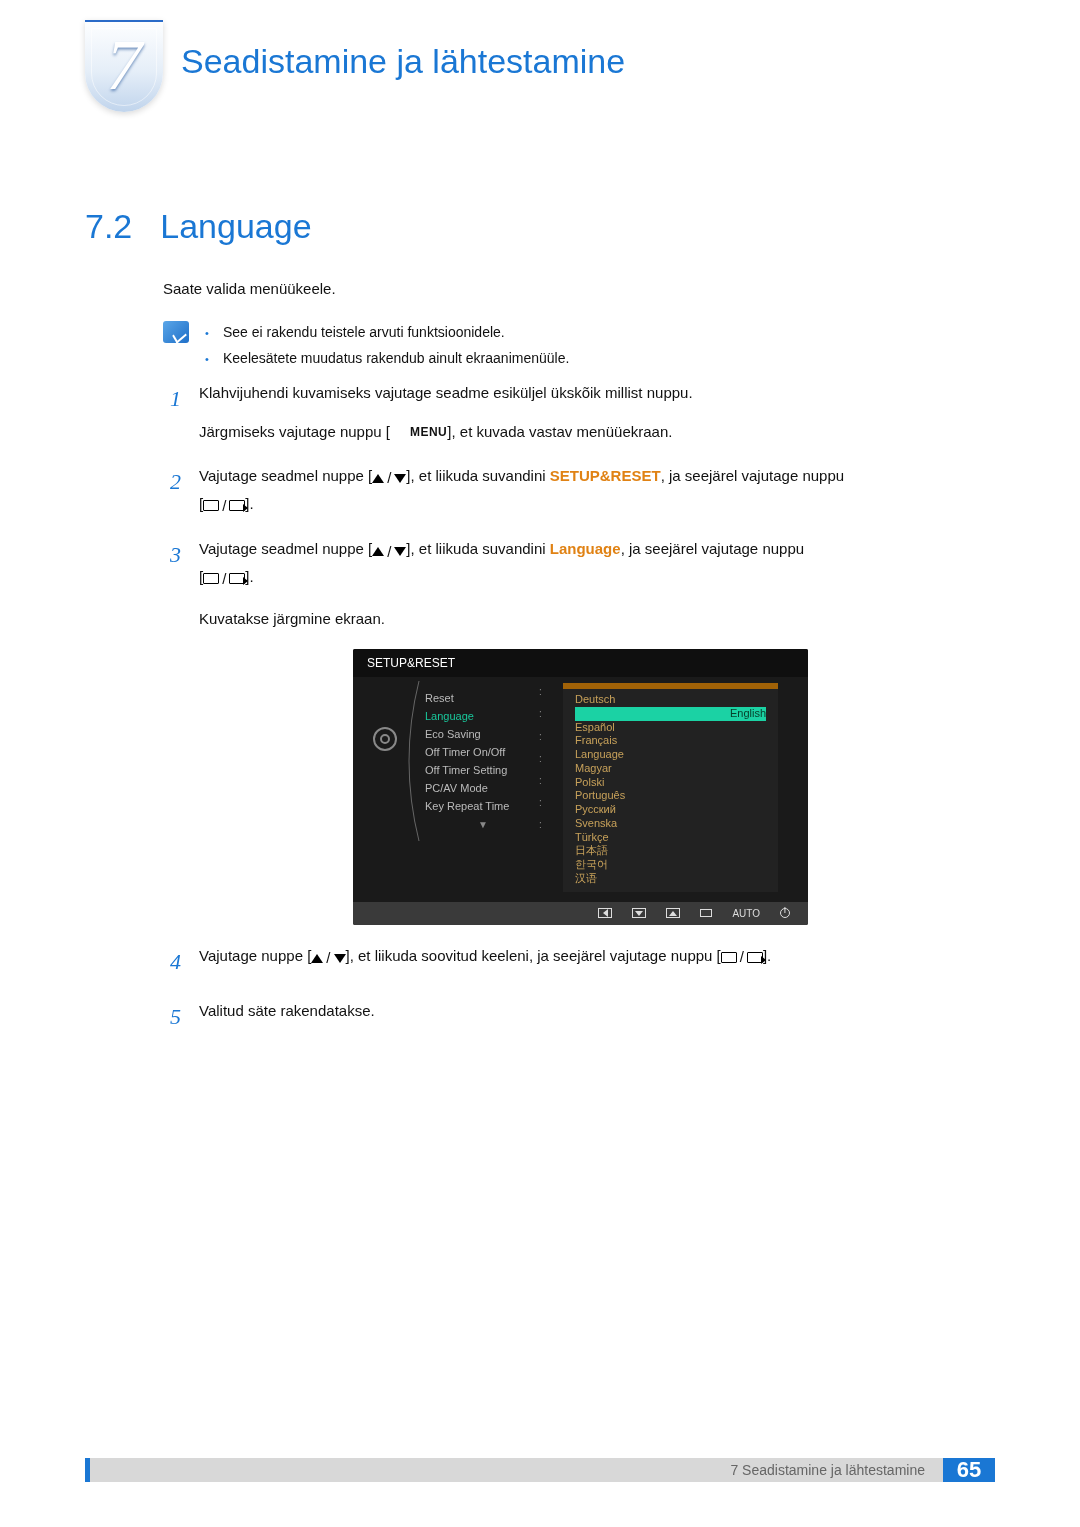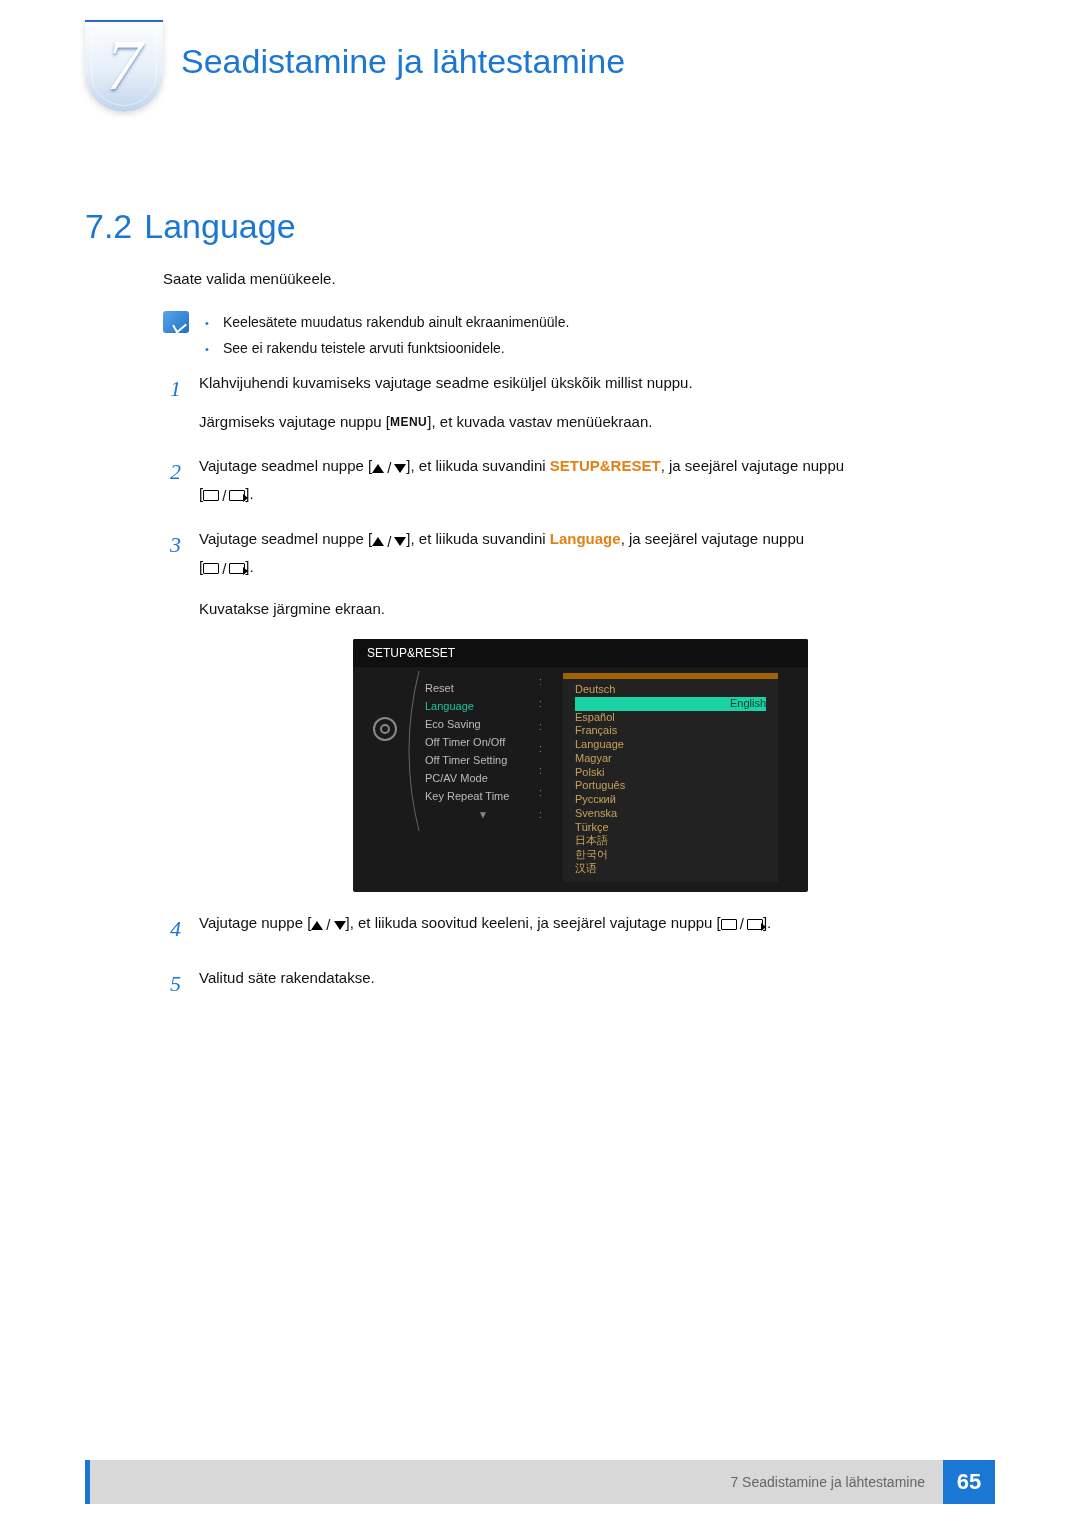--- a/index.html
+++ b/index.html
@@ -32,22 +32,22 @@
   .chapter-badge::after{
     content:""; position:absolute; left:6px; right:6px; top:6px; bottom:6px;
     border-radius:0 0 38px 38px; border:1px solid rgba(255,255,255,0.5);
   }
   .chapter-title {
     color: #1a77d4; font-size: 34px; font-weight: 400;
     margin-top: 22px;
   }
   
   .section-h2 {
-    display:flex; align-items:center; gap: 12px;
-    color:#1a77d4; margin-top: 95px; margin-bottom: 22px;
+    display:flex; align-items:center; gap: 28px;
+    color:#1a77d4; margin-top: 95px; margin-bottom: 32px;
   }
   .section-h2 .num { font-size: 34px; font-weight: 400; }
   .section-h2 .txt { font-size: 34px; font-weight: 400; }
   .body-text { font-size: 15px; line-height: 1.5; color:#111; margin-left: 78px; }
   .note-row { display:flex; align-items:flex-start; gap:16px; margin: 18px 0 8px 78px; }
   .note-icon {
     width:26px; height:22px; background:linear-gradient(135deg,#5aa6e8,#1f6fc8);
     border-radius:3px; position:relative; flex:0 0 auto; margin-top:2px;
   }
   .note-icon::after{
@@ -64,21 +64,21 @@
     color:#1a77d4; font-size:19px; font-weight:700;
     margin: 42px 0 20px 78px;
   }
   .step { display:flex; gap:18px; margin: 0 0 18px 78px; font-size:15px; line-height:1.7;}
   .step .snum {
     color:#1a77d4; font-family: Georgia,'Times New Roman',serif; font-style:italic;
     font-size:22px; width:18px; flex:0 0 auto; text-align:right;
   }
   .step .stext { flex:1; color:#111; }
   .stext .kw { color:#e08214; font-weight:700; }
-  .stext .menu-label { font-weight:700; letter-spacing:0.5px; font-size:12px; vertical-align:1px;}
+  .stext .menu-label { font-weight:700; letter-spacing:0.5px; font-size:12px; vertical-align:1px;padding-left:20px;}
   .btn-icons { display:inline-flex; align-items:center; gap:3px; vertical-align:-2px; }
   .tri-up,.tri-down{ width:0;height:0;display:inline-block;}
   .tri-up{ border-left:6px solid transparent;border-right:6px solid transparent;border-bottom:9px solid #000;}
   .tri-down{ border-left:6px solid transparent;border-right:6px solid transparent;border-top:9px solid #000;}
   .rect-icon{ display:inline-block; width:16px; height:11px; border:1.5px solid #000; border-radius:1px; position:relative;}
   .rect-icon.enter::after{content:"";position:absolute;right:-4px;top:3px;width:0;height:0;border-top:4px solid transparent;border-bottom:4px solid transparent;border-left:5px solid #000;}
   
   .osd-wrap { margin: 17px 0 18px 268px; width:455px; }
   .osd {
     width:455px; background:#1a1a1a; border-radius:2px; color:#ddd;
@@ -116,22 +116,22 @@
   .tri-left-sm{width:0;height:0;border-top:4px solid transparent;border-bottom:4px solid transparent;border-right:5px solid #ddd;}
   .tri-down-sm{width:0;height:0;border-left:4px solid transparent;border-right:4px solid transparent;border-top:5px solid #ddd;}
   .tri-up-sm{width:0;height:0;border-left:4px solid transparent;border-right:4px solid transparent;border-bottom:5px solid #ddd;}
   .enter-sm{ width:12px;height:8px;border:1px solid #ddd;position:relative;}
   .power-sm{ width:10px;height:10px;border:1.2px solid #ddd;border-radius:50%;position:relative;}
   .power-sm::after{content:"";position:absolute;left:50%;top:-2px;width:1.2px;height:6px;background:#ddd;transform:translateX(-50%);}
   .osd .dots{ position:absolute; left:186px; top:37px; display:flex; flex-direction:column; gap:11.2px;}
   .osd .dots span{ color:#888; font-size:10px;}
   
   .page-footer{
-    position:absolute; left:85px; right:85px; bottom:23px;
-    display:flex; align-items:stretch; height:44px;
+    position:absolute; left:85px; right:85px; bottom:45px;
+    display:flex; align-items:stretch; height:24px;
   }
   .footer-bar{ flex:1; background:#d8d8d8; display:flex; align-items:center; justify-content:flex-end;
     padding-right:18px; font-size:14px; color:#666;}
   .footer-bar .accent{ position:absolute; left:0; top:0; bottom:0; width:5px; background:#1a77d4;}
   .footer-pn{ width:52px; background:#1a77d4; color:#fff; display:flex; align-items:center; justify-content:center;
     font-size:22px; font-weight:700;text-align:right;}
 </style>
 </head>
 <body>
 
@@ -146,22 +146,22 @@
   <div class="section-h2">
     <span class="num">7.2</span>
     <span class="txt">Language</span>
   </div>
 
   <p class="body-text">Saate valida menüükeele.</p>
 
   <div class="note-row">
     <div class="note-icon"></div>
     <ul class="note-list">
+      <li>See ei rakendu teistele arvuti funktsioonidele.</li>
       <li>Keelesätete muudatus rakendub ainult ekraanimenüüle.</li>
-      <li>See ei rakendu teistele arvuti funktsioonidele.</li>
     </ul>
   </div>
 
 
   <div class="step">
     <div class="snum">1</div>
     <div class="stext">
       <span>Klahvijuhendi kuvamiseks vajutage seadme esiküljel ükskõik millist nuppu.</span>
       <div style="height:14px"></div>
       <span>Järgmiseks vajutage nuppu [</span><span class="menu-label">MENU</span><span>], et kuvada vastav menüüekraan.</span>
@@ -225,20 +225,44 @@
           <div class="li">Polski</div>
           <div class="li">Português</div>
           <div class="li">Русский</div>
           <div class="li">Svenska</div>
           <div class="li">Türkçe</div>
           <div class="li">日本語</div>
           <div class="li">한국어</div>
           <div class="li">汉语</div>
         </div>
       </div>
+      <div class="osd-footer">
+        <div class="fbtn">
+            <span class="fb-box">
+              <span class="tri-left-sm"></span>
+            </span>
+          </div>
+        <div class="fbtn">
+            <span class="fb-box">
+              <span class="tri-down-sm"></span>
+            </span>
+          </div>
+        <div class="fbtn">
+            <span class="fb-box">
+              <span class="tri-up-sm"></span>
+            </span>
+          </div>
+        <div class="fbtn">
+            <span class="enter-sm"></span>
+          </div>
+        <div class="fbtn">AUTO</div>
+        <div class="fbtn">
+            <span class="power-sm"></span>
+          </div>
+      </div>
     </div>
   </div>
 
   <div class="step">
     <div class="snum">4</div>
     <div class="stext">
       <span>Vajutage nuppe [</span><span class="btn-icons"><span class="tri-up"></span> / <span class="tri-down"></span></span><span>], et liikuda soovitud keeleni, ja seejärel vajutage nuppu [</span><span class="btn-icons"><span class="rect-icon"></span> / <span class="rect-icon enter"></span></span><span>].</span>
     </div>
   </div>
 

